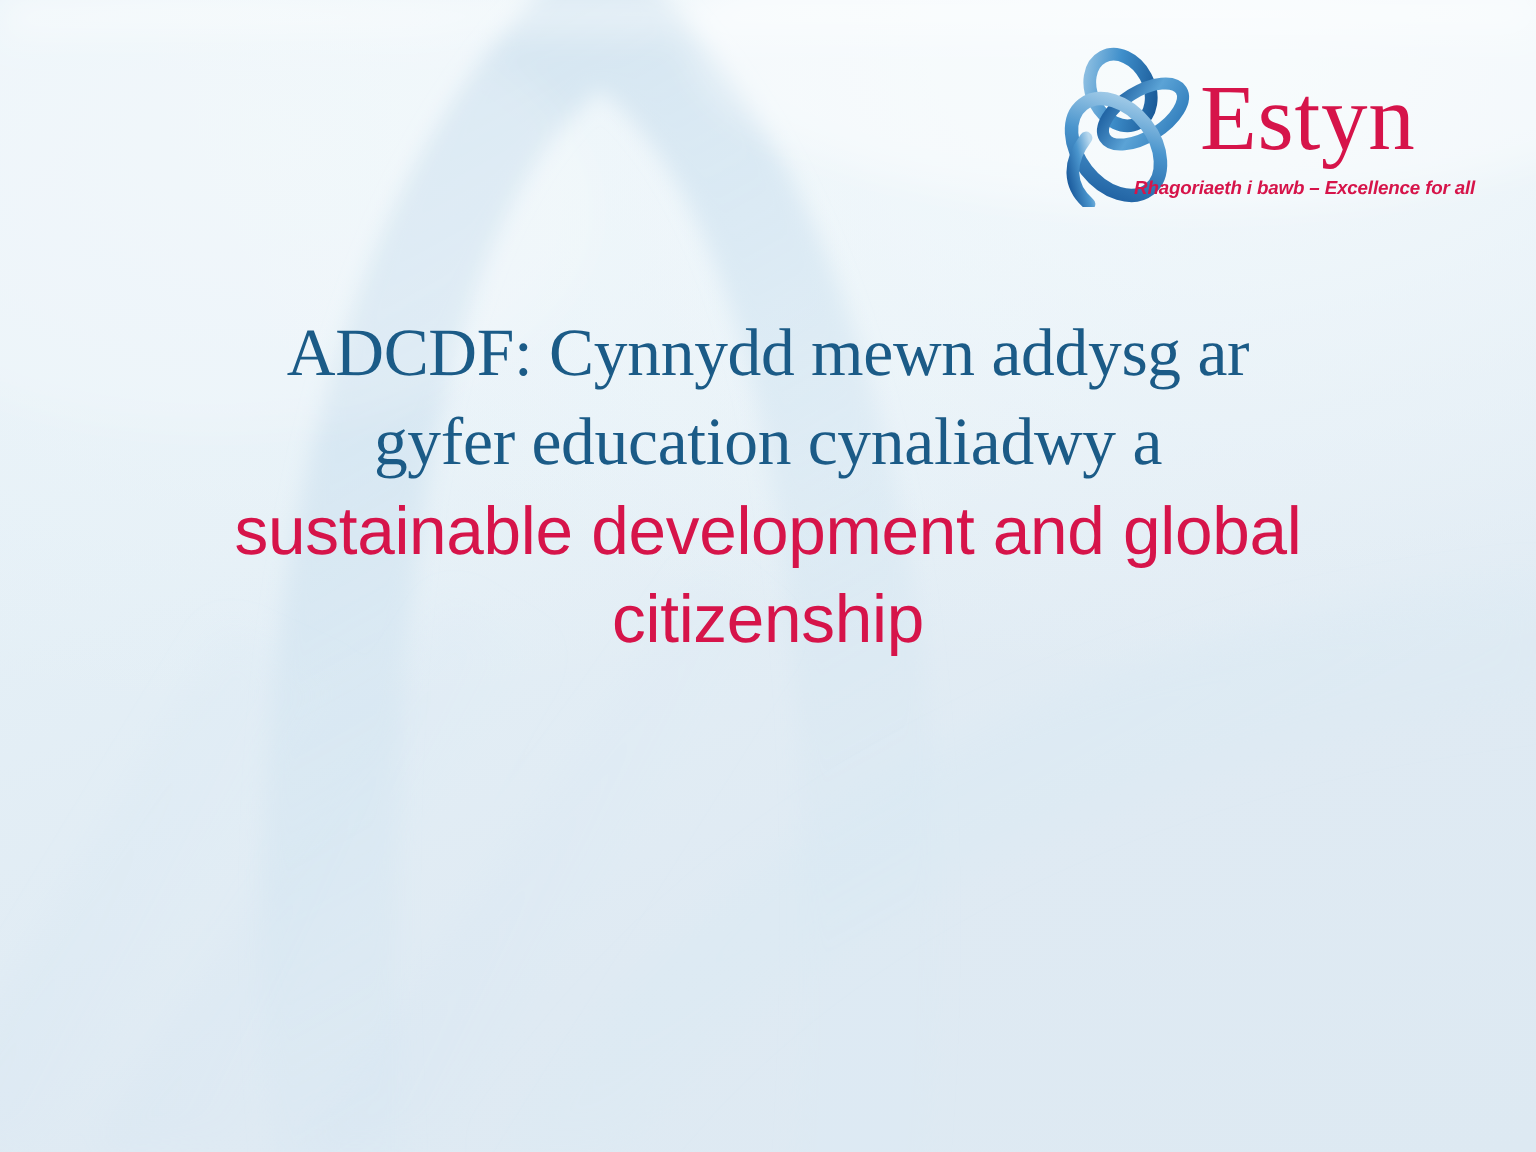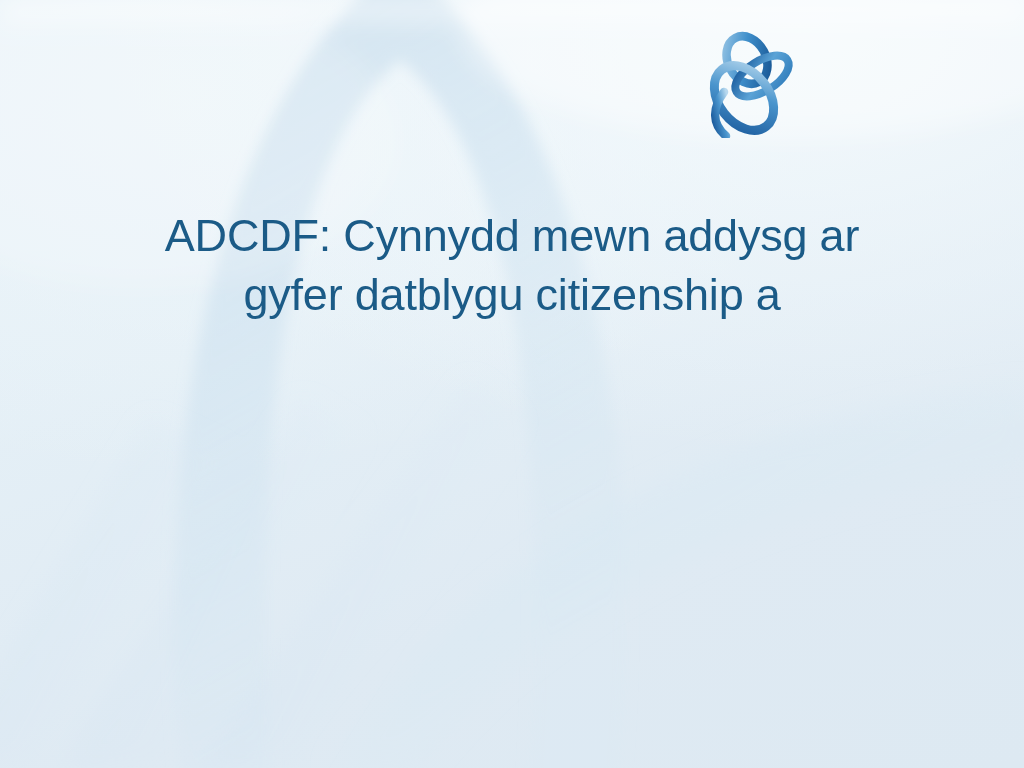--- a/index.html
+++ b/index.html
@@ -81,21 +81,21 @@
     top: 206px;
     width: 900px;
     text-align: center;
   }
   .title-line {
     font-size: 45px;
     line-height: 59px;
     letter-spacing: -0.2px;
     white-space: nowrap;
   }
-  .title-cy { color: #1b5b87; }
+  .title-cy { color: #1b5b87; font-family: Liberation Serif, serif; }
   .title-en { color: #d6144a; }
 </style>
 </head>
 <body>
 
 <div class="slide">
 
   <svg class="bg-art" viewBox="0 0 1024 768" preserveAspectRatio="none" aria-hidden="true">
     <defs>
       <linearGradient id="wmA" x1="0" y1="0" x2="0.3" y2="1">
@@ -175,24 +175,28 @@
 
       <ellipse cx="47" cy="30" rx="19" ry="25" transform="rotate(-28 47 30)" fill="none" stroke="url(#mk1)" stroke-width="8.5"></ellipse>
 
       <ellipse cx="62" cy="46" rx="15" ry="30" transform="rotate(58 62 46)" fill="none" stroke="url(#mk2)" stroke-width="8"></ellipse>
 
       <ellipse cx="44" cy="68" rx="25" ry="36" transform="rotate(-38 44 68)" fill="none" stroke="url(#mk3)" stroke-width="9"></ellipse>
 
       <path d="M 24 62 C 12 78, 12 94, 26 106" fill="none" stroke="url(#mk3)" stroke-width="8.5" stroke-linecap="round"></path>
     </svg>
 
-
+    <div class="logo-word">Estyn</div>
+
+    <div class="logo-tagline">Rhagoriaeth i bawb – Excellence for all</div>
   </div>
 
   <div class="title-block">
 
     <div class="title-line title-cy">ADCDF: Cynnydd mewn addysg ar</div>
-    <div class="title-line title-cy">gyfer datblygu citizenship a</div>
-
+    <div class="title-line title-cy">gyfer education cynaliadwy a</div>
+
+    <div class="title-line title-en">sustainable development and global</div>
+    <div class="title-line title-en">citizenship</div>
 
   </div>
 
 </div>
 
 </body></html>

